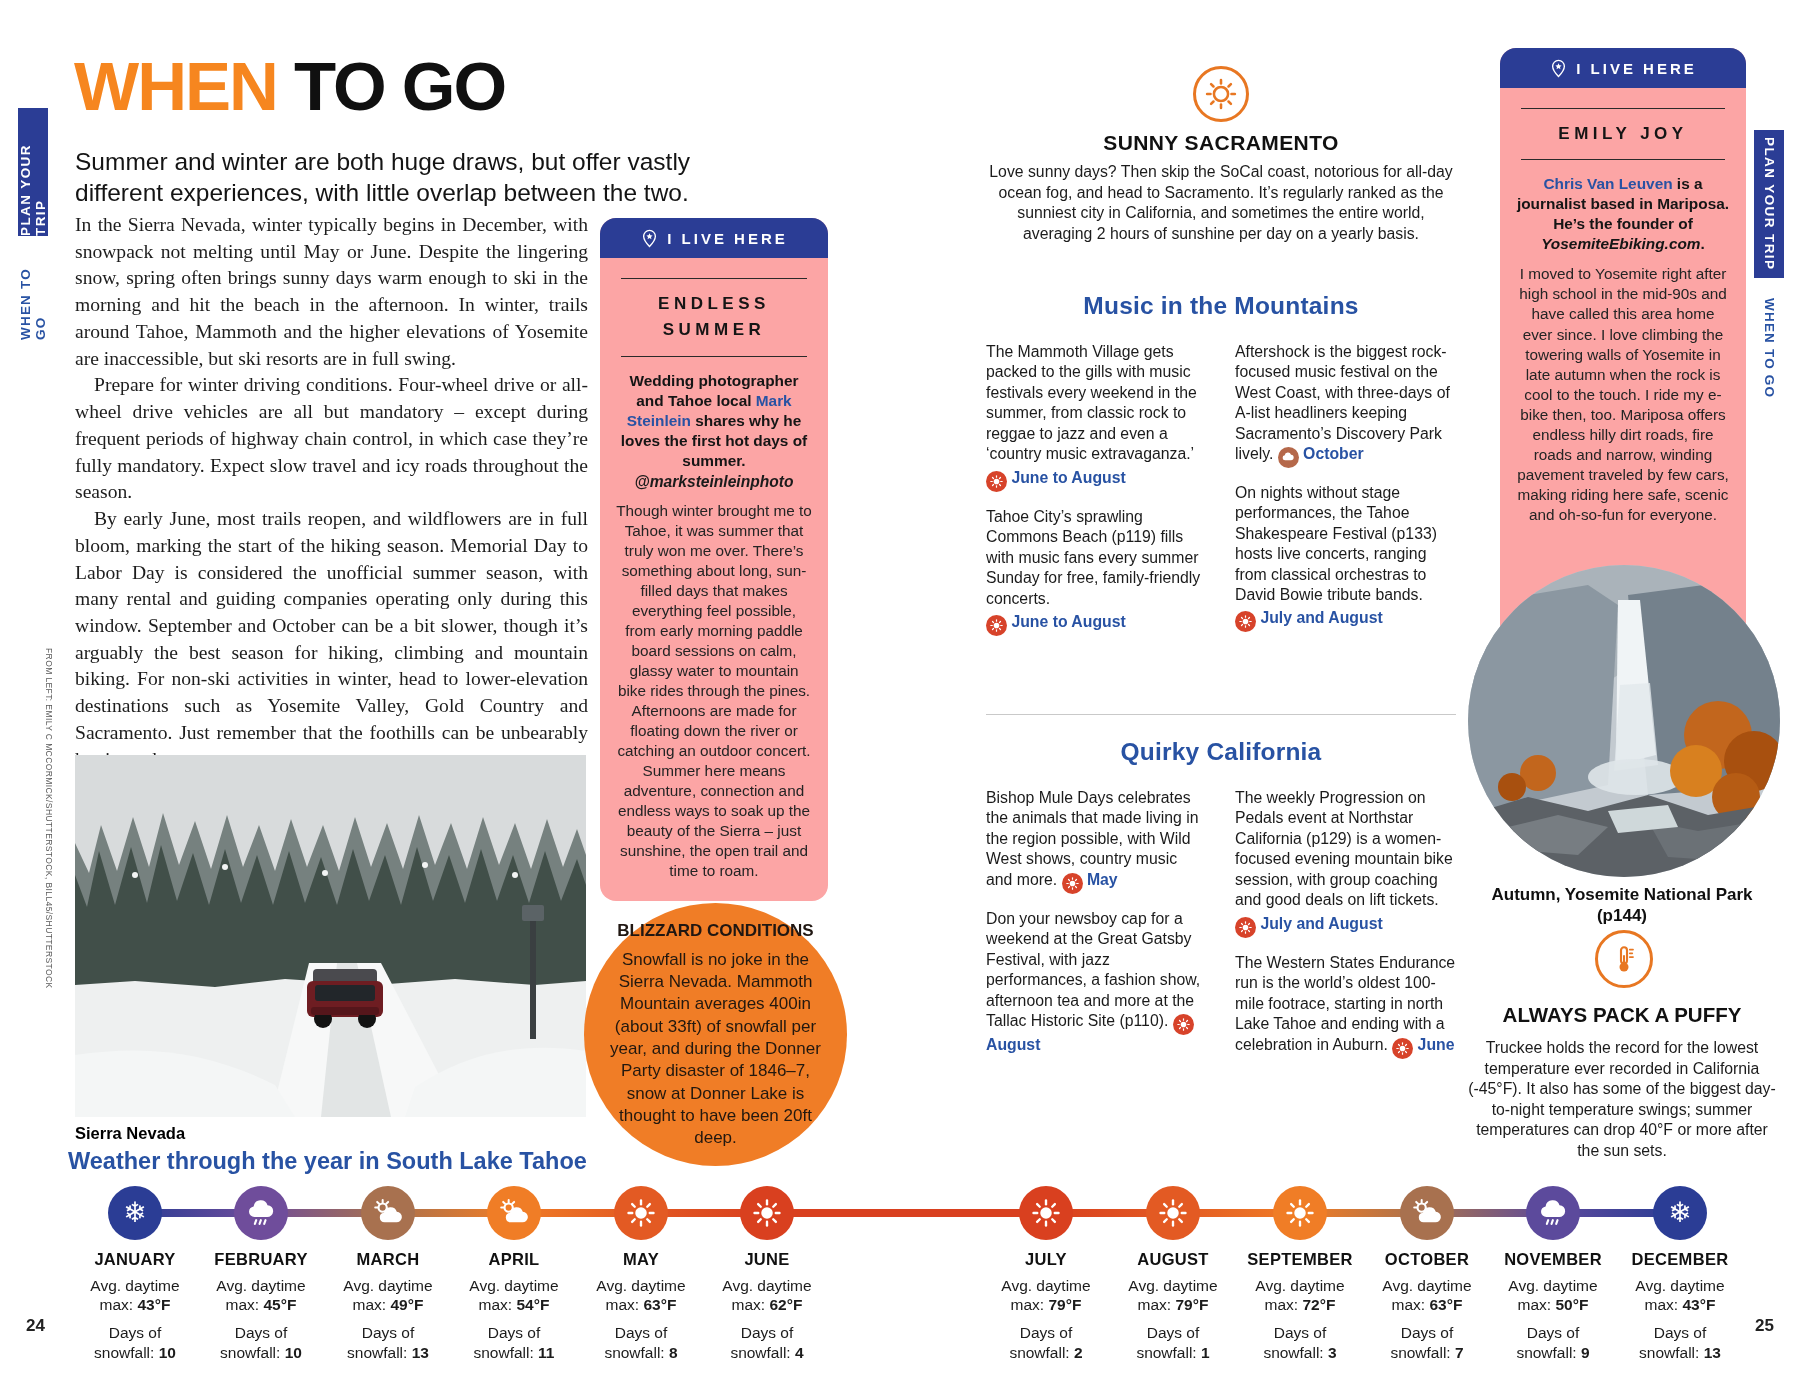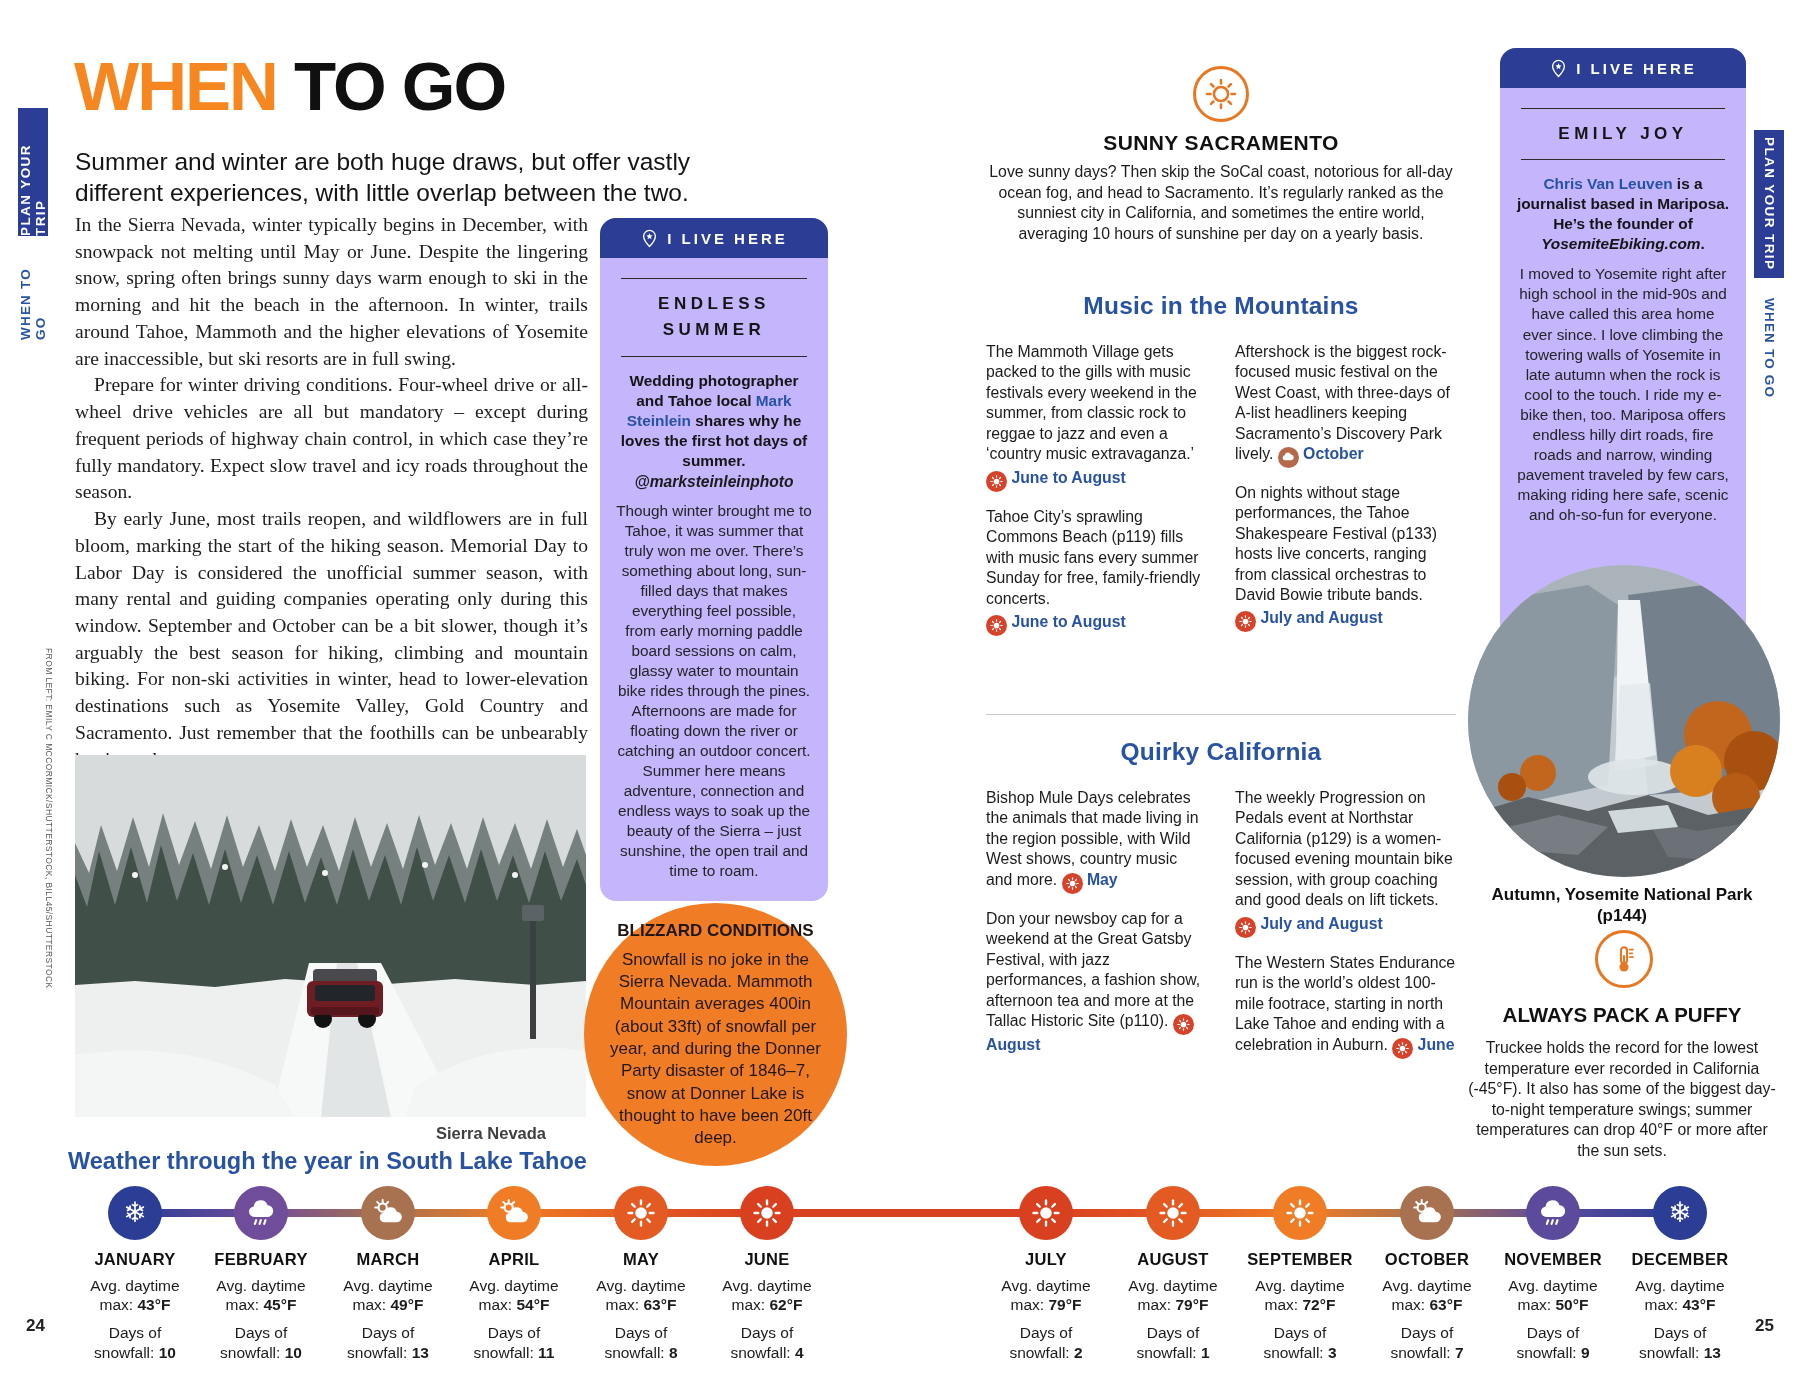--- a/index.html
+++ b/index.html
@@ -19,23 +19,23 @@
   .title .accent{color:#f6861f;}
   .title .rest{color:#101010;}
   .lead{left:75px;top:146px;width:648px;font-size:24.5px;line-height:1.27;font-weight:500;color:#141414;}
   
   .intro{left:75px;top:212px;width:513px;font-family:"Liberation Serif",serif;
          font-size:19.6px;line-height:1.365;text-align:justify;color:#1d1d1d;}
   .intro p{margin:0;}
   .intro p + p{text-indent:19px;}
   
   .photo-frame{left:75px;top:755px;width:511px;height:362px;overflow:hidden;}
-  .photo-cap{left:75px;top:1124px;width:471px;text-align:right;font-weight:700;font-size:16.5px;color:#404040;}
-  
-  .lh-box{border-radius:16px;overflow:hidden;background:#c4b5fd;}
+  .photo-cap{left:75px;top:1124px;width:471px;text-align:left;font-weight:700;font-size:16.5px;color:#000000;}
+  
+  .lh-box{border-radius:16px;overflow:hidden;background:#fca5a5;}
   .lh-head{background:#2b3d95;color:#fff;height:40px;display:flex;align-items:center;justify-content:center;
            gap:8px;font-weight:700;font-size:15px;letter-spacing:3px;}
   .lh-body{padding:16px 15px 20px;text-align:center;}
   .lh-rule{border-top:1.6px solid #2a2a2a;margin:4px 6px 12px;}
   .lh-rule2{border-top:1.6px solid #2a2a2a;margin:12px 6px 14px;}
   .lh-title{font-size:17px;font-weight:800;letter-spacing:4.5px;line-height:1.55;color:#151515;}
   .lh-intro{font-weight:700;font-size:15.4px;line-height:1.3;color:#151515;}
   .lh-handle{font-weight:700;font-style:italic;font-size:15.6px;margin-top:2px;}
   .lh-text{margin-top:10px;font-size:15.3px;line-height:1.31;color:#242424;}
   .blue-name{color:#2852a3;}
@@ -173,21 +173,21 @@
             <line x1="2.2" y1="12" x2="4.6" y2="12"></line>
             <line x1="19.4" y1="12" x2="21.8" y2="12"></line>
             <line x1="5" y1="5" x2="6.7" y2="6.7"></line>
             <line x1="17.3" y1="17.3" x2="19" y2="19"></line>
             <line x1="5" y1="19" x2="6.7" y2="17.3"></line>
             <line x1="17.3" y1="6.7" x2="19" y2="5"></line>
           </g>
         </svg>
     </div>
     <div class="sac-title">SUNNY SACRAMENTO</div>
-    <div class="sac-text">Love sunny days? Then skip the SoCal coast, notorious for all-day ocean fog, and head to Sacramento. It’s regularly ranked as the sunniest city in California, and sometimes the entire world, averaging 10 hours of sunshine per day on a yearly basis.</div>
+    <div class="sac-text">Love sunny days? Then skip the SoCal coast, notorious for all-day ocean fog, and head to Sacramento. It’s regularly ranked as the sunniest city in California, and sometimes the entire world, averaging 2 hours of sunshine per day on a yearly basis.</div>
   </div>
 
   <div class="abs mid sec-heading" style="top:292px;">Music in the Mountains</div>
   <div class="abs cols" style="top:342px;">
     <div class="col" id="music-col1">
         <p class="item">The Mammoth Village gets packed to the gills with music festivals every weekend in the summer, from classic rock to reggae to jazz and even a ‘country music extravaganza.’<span class="when-line"><span class="sicon" style="background:#d7432a">
               <svg width="13" height="13" viewBox="0 0 24 24">
                 <circle cx="12" cy="12" r="5.2" fill="#fff"></circle>
                 <g stroke="#fff" stroke-width="2.2" stroke-linecap="round">
                   <line x1="12" y1="1.5" x2="12" y2="4.2"></line>

